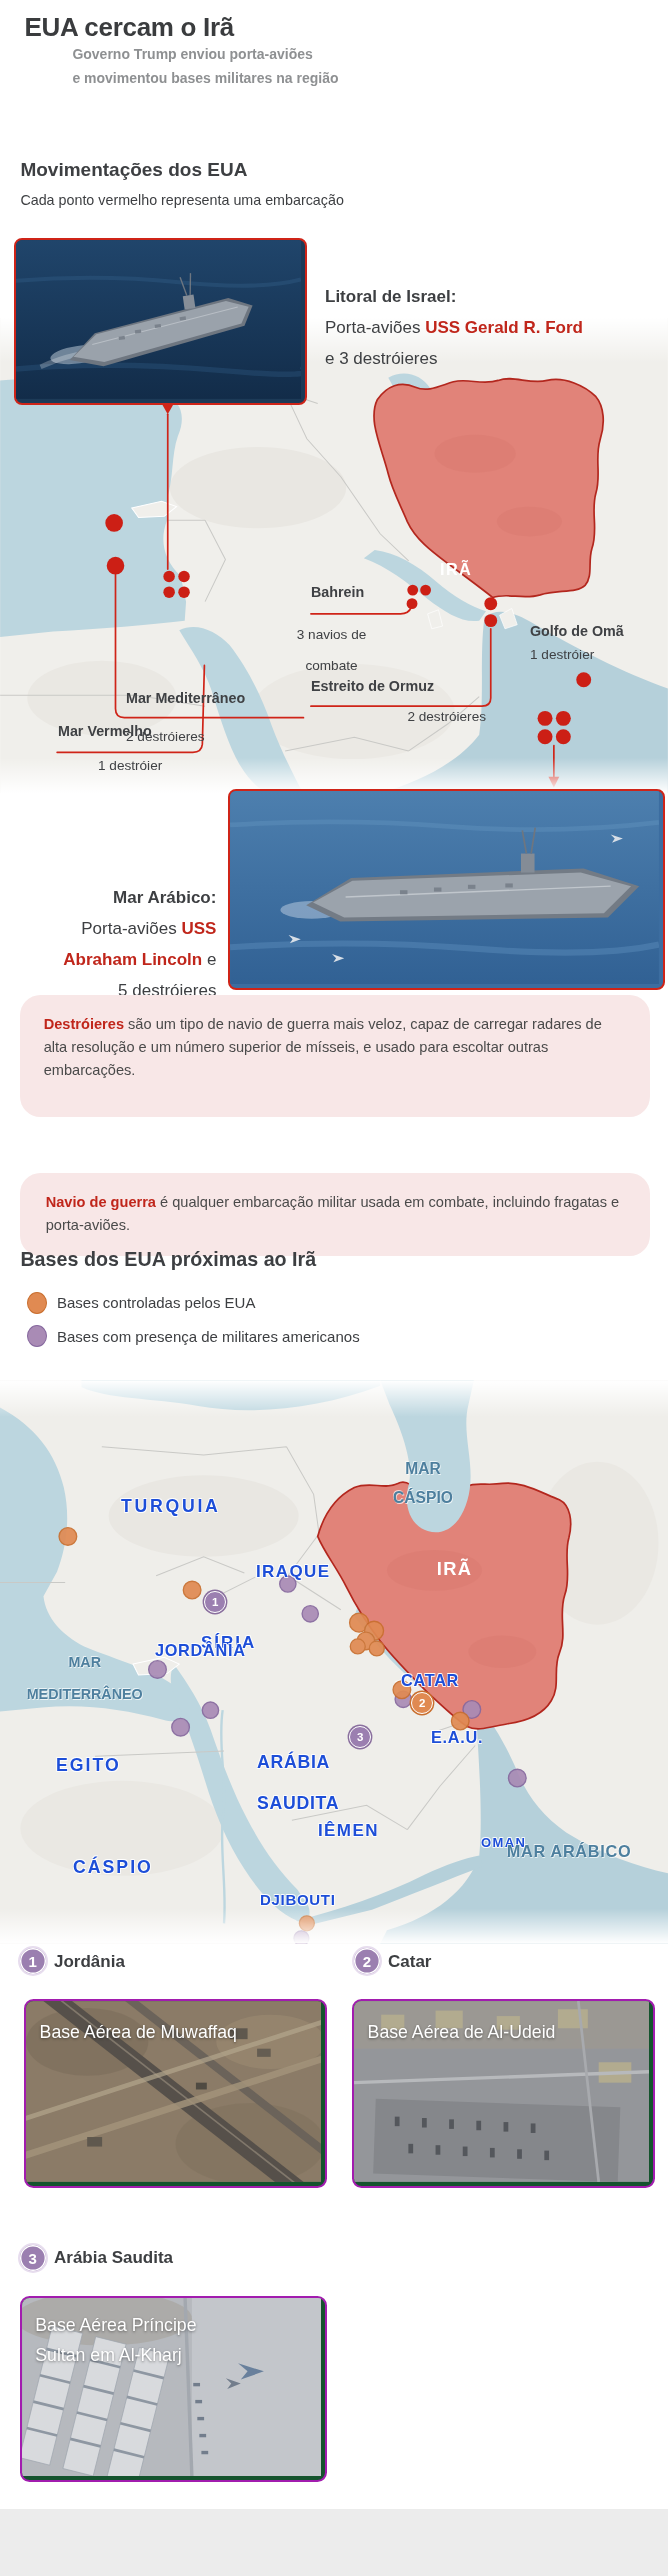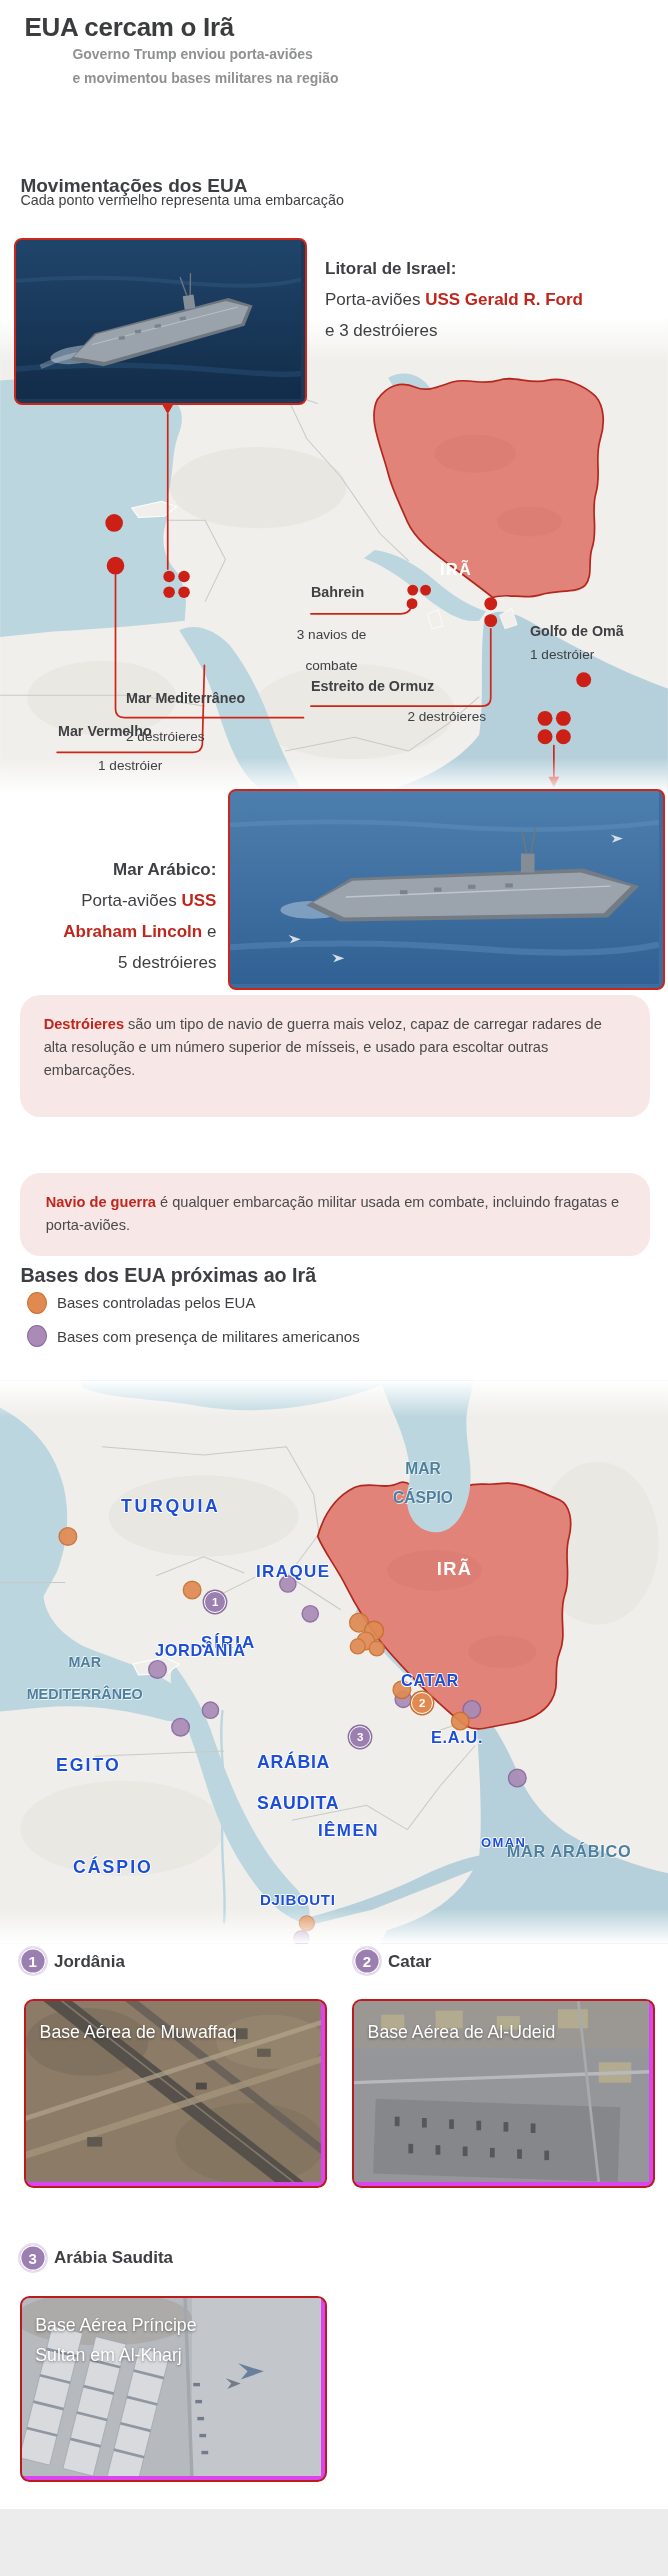--- a/index.html
+++ b/index.html
@@ -1,26 +1,26 @@
 <!DOCTYPE html>
 <html style="font-size:11px"><head>
 <meta charset="utf-8">
 <style>
   html,body{margin:0;padding:0;background:#ffffff;}
   .page{position:relative;width:668px;height:2576px;background:#fff;overflow:hidden;
         font-family:"Liberation Sans",sans-serif;color:#3d3f42;}
   .abs{position:absolute;}
   .title{font-size:26px;font-weight:bold;color:#3a3c3e;letter-spacing:-0.3px;}
   .subtitle{font-size:14px;font-weight:bold;color:#8e9092;line-height:23px;margin-left:48px;}
-  .h2{font-size:19px;font-weight:bold;color:#3d3f42;margin-top:16px;}
+  .h2{font-size:19px;font-weight:bold;color:#3d3f42;}
   .h2-sub{font-size:14.3px;color:#3d3f42;}
   .map-svg{position:absolute;left:0;width:668px;}
   .photo{position:absolute;border:2px solid #cf2418;border-radius:8.1px;overflow:hidden;background:#1c3a57;}
   .cap-line{font-size:17px;line-height:31px;color:#3d3f42;white-space:nowrap;}
-  .cap-bold{font-weight:bold;}
+  .cap-bold{font-weight:bold;margin-top:28px;}
   .cap-red{font-weight:bold;color:#c0261b;}
   .m1-label{font-size:14.3px;font-weight:bold;color:#3f4144;white-space:nowrap;}
   .m1-sub{font-size:13.6px;color:#3f4144;white-space:nowrap;}
   .iran-label{font-weight:bold;color:#ffffff;letter-spacing:1.4px;}
   .infobox{position:absolute;left:19.7px;width:630px;background:#f8e7e7;border-radius:20.4px;
            padding:18.3px 26px;box-sizing:border-box;font-size:14.6px;line-height:23px;color:#4a4a4a;}
   .infobox .lead{font-weight:bold;color:#c0261b;}
   .legend-dot{position:absolute;width:20.4px;height:22.4px;border-radius:50%;box-sizing:border-box;}
   .legend-text{position:absolute;font-size:15px;color:#3d3f42;}
   .country{position:absolute;font-size:17px;font-weight:bold;color:#1d4ed8;text-align:left;
@@ -29,21 +29,21 @@
   .sea-name{position:absolute;font-weight:bold;color:#4d7f9e;text-align:center;
             text-shadow:-0.7px -0.7px 0 rgba(255,255,255,.7),0.7px 0.7px 0 rgba(255,255,255,.7);}
   .marker{position:absolute;width:20.4px;height:20.4px;border-radius:50%;background:#9b7fb0;
           border:1.4px solid #fff;box-shadow:0 0 0 1.4px #8a6f9e;color:#fff;font-weight:bold;font-size:11.5px;
           display:flex;align-items:center;justify-content:center;box-sizing:content-box;}
   .marker.orange{background:#e08a52;box-shadow:0 0 0 1.4px #c96f2f;}
   .hmarker{position:absolute;width:26px;height:26px;border-radius:50%;background:#9b7fb0;
            border:2px solid #e7ddee;box-shadow:inset 0 0 0 1.4px #fff;color:#fff;font-weight:bold;font-size:15px;
            display:flex;align-items:center;justify-content:center;}
   .hlabel{position:absolute;font-size:17px;font-weight:bold;color:#3d3f42;}
-  .sat{position:absolute;border:2px solid #b91c1c;border-radius:9.5px;overflow:hidden;background:#d946ef;}
+  .sat{position:absolute;border:2px solid #a21caf;border-radius:9.5px;overflow:hidden;background:#14532d;}
   .sat-cap{position:absolute;left:13.6px;font-size:17.7px;color:#fff;line-height:30px;
            text-shadow:0 0.7px 2.7px rgba(0,0,0,.45);font-weight:normal;white-space:nowrap;}
   .footer{position:absolute;left:0;top:2509px;width:668px;height:67px;background:#ececec;}
 </style>
 </head>
 <body>
 
 <div class="page">
 
   <div class="abs title" style="left:24.4px;top:12.2px;">EUA cercam o Irã</div>

